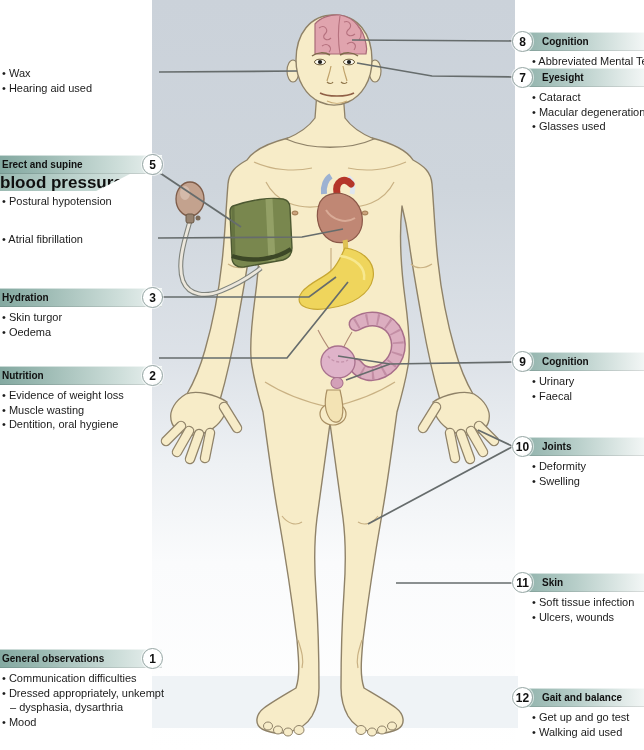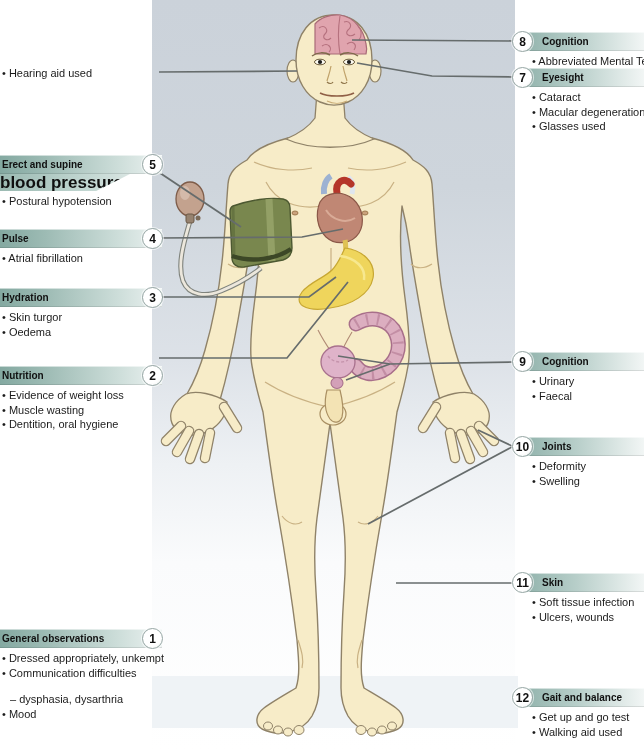--- a/index.html
+++ b/index.html
@@ -38,21 +38,21 @@
     font-weight:bold; font-size:12px; color:#111;
     display:flex; align-items:center; justify-content:center;
     box-shadow:0 0 0 1px rgba(255,255,255,.6);
   }
   .label.left .num { right:-1px; }
   .label.right .num { left:0; }
   .bullets { margin:3px 0 0 0; padding:0 0 0 2px; list-style:none; font-size:11px; color:#1b1b1b; line-height:14.5px; }
   .label.right .bullets { padding-left:20px; }
   .bullets li { white-space:nowrap; }
   .bullets li::before { content:"• "; }
-  .bullets li.sub { padding-left:8px;margin-top:12px; }
+  .bullets li.sub { padding-left:8px; }
   .bullets li.sub::before { content:""; }
 </style>
 </head>
 <body>
 
 <div class="stage">
   <div class="panel"></div>
   <div class="band"></div>
 
   <svg class="art" width="644" height="750" viewBox="0 0 644 750">
@@ -231,42 +231,39 @@
       <path d="M352,40 L512,41"></path>
       <path d="M357,63 L432,76 L512,77"></path>
       <path d="M512,362 L390,364 L338,356 M390,364 L346,380"></path>
       <path d="M512,446 L478,430 M512,447 L368,524"></path>
       <path d="M512,583 L396,583"></path>
     </g>
   </svg>
 
   <div class="label left" style="top:63px">
     <ul class="bullets">
+      <li>Wax</li>
       <li>Hearing aid used</li>
     </ul>
   </div>
 
   <div class="label left" style="top:155px">
     <div class="bar">
         <span class="title">Erect and supine</span>
       <span class="num">5</span>
       </div>
     <div class="ribbon">
         <span class="title">blood pressure</span>
       </div>
     <ul class="bullets">
       <li>Postural hypotension</li>
     </ul>
   </div>
 
   <div class="label left" style="top:229px">
-    <div class="bar">
-        <span class="title">Pulse</span>
-      <span class="num">4</span>
-      </div>
     <ul class="bullets">
       <li>Atrial fibrillation</li>
     </ul>
   </div>
 
   <div class="label left" style="top:288px">
     <div class="bar">
         <span class="title">Hydration</span>
       <span class="num">3</span>
       </div>
@@ -281,28 +278,28 @@
         <span class="title">Nutrition</span>
       <span class="num">2</span>
       </div>
     <ul class="bullets">
       <li>Evidence of weight loss</li>
       <li>Muscle wasting</li>
       <li>Dentition, oral hygiene</li>
     </ul>
   </div>
 
-  <div class="label left" style="top:629px">
+  <div class="label left" style="top:649px">
     <div class="bar">
         <span class="title">General observations</span>
       <span class="num">1</span>
       </div>
     <ul class="bullets">
+      <li>Communication difficulties</li>
       <li>Dressed appropriately, unkempt</li>
-      <li>Communication difficulties</li>
       <li class="sub">– dysphasia, dysarthria</li>
       <li>Mood</li>
     </ul>
   </div>
 
   <div class="label right" style="top:32px">
     <div class="bar">
         <span class="title">Cognition</span>
       </div>
     <span class="num">8</span>

